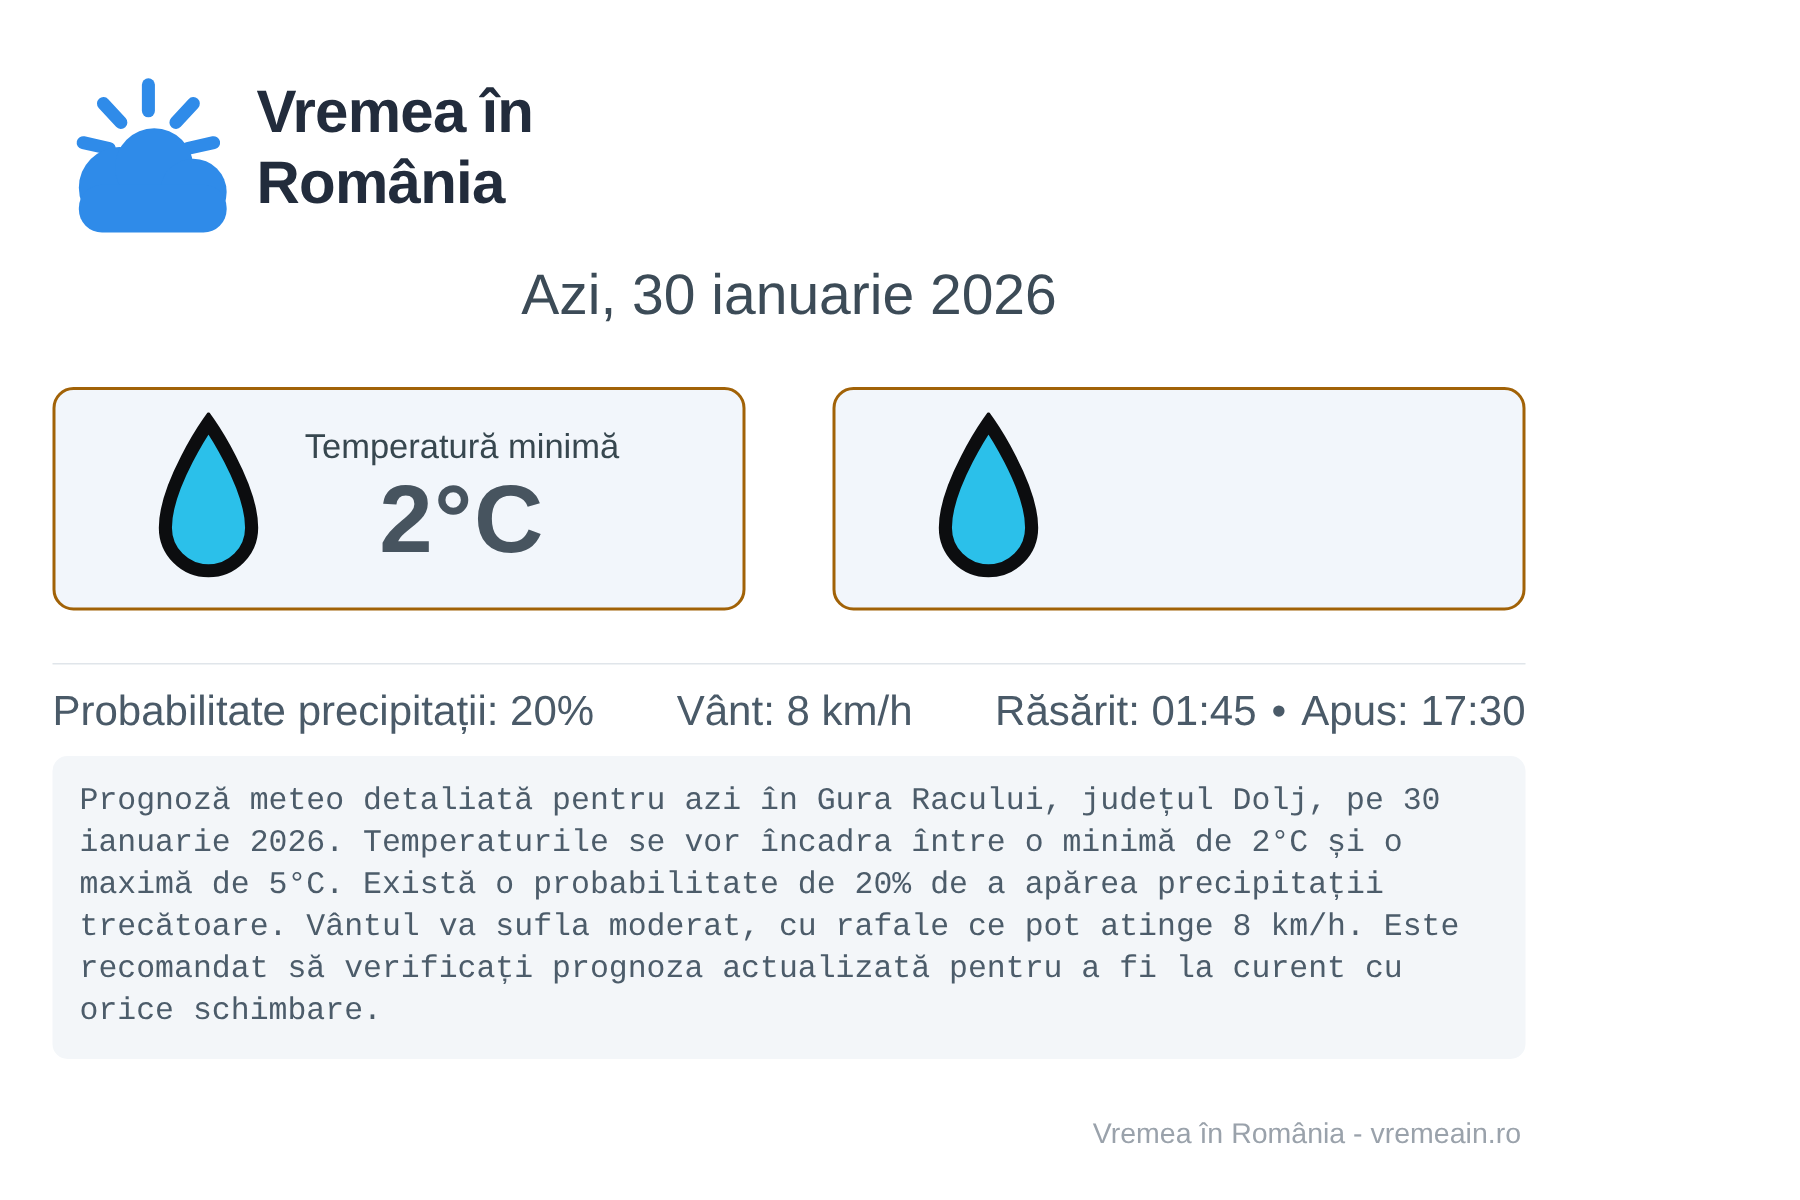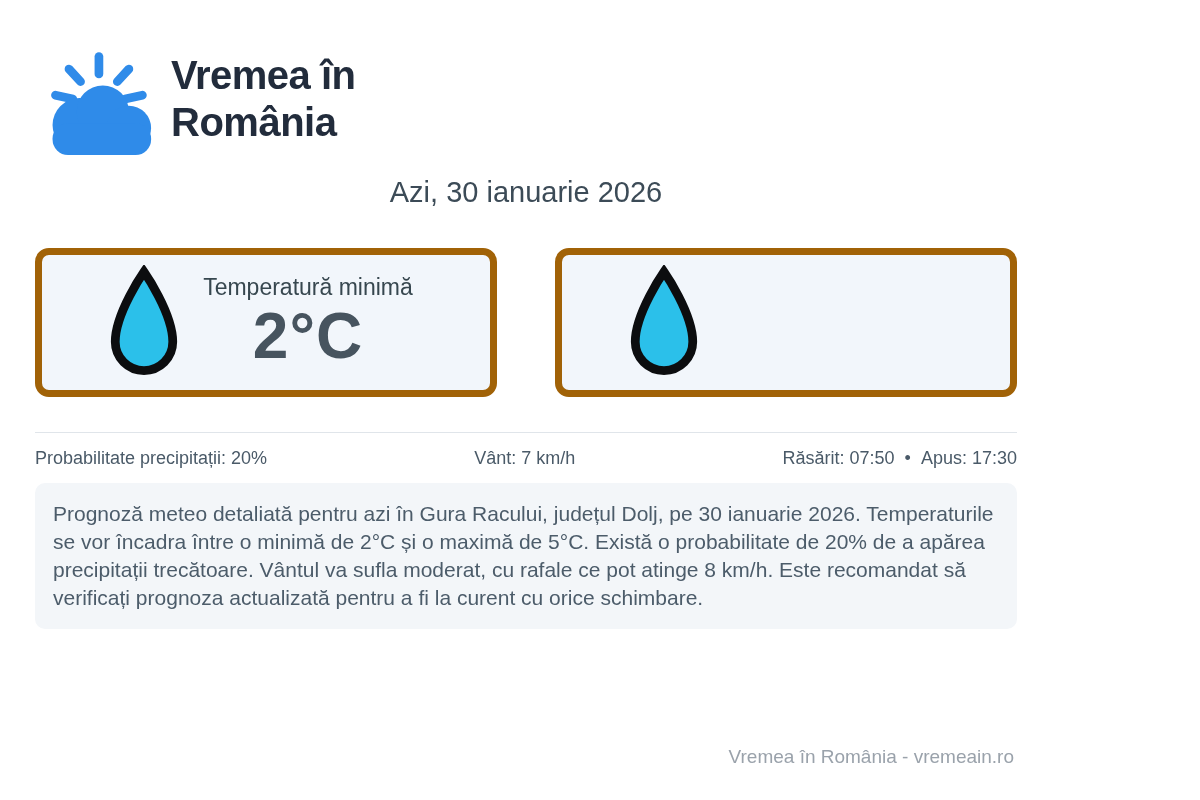--- a/index.html
+++ b/index.html
@@ -23,56 +23,56 @@
   }
 
   
   .title {
     margin-top: 30px; text-align: center;
     font-size: 45px; font-weight: 700; color: #36454f;
     letter-spacing: -0.5px;
   }
   .subtitle {
     margin-top: 20px; text-align: center;
-    font-size: 29px; font-weight: 400; color: #3c4b57;
+    font-size: 38px; font-weight: 400; color: #3c4b57;
   }
 
   
   .cards { display: flex; gap: 58px; margin-top: 39px; }
   .card {
     flex: 1; height: 149px;
     background: #f2f6fb;
-    border: 7px solid #a16207;
+    border: 2px solid #a16207;
     border-radius: 14px;
     display: flex; align-items: center;
     padding-left: 62px;
   }
   .drop-wrap { flex: 0 0 auto; display: flex; align-items: center; }
   .card-text { flex: 1; text-align: center; padding-right: 58px; }
   .card-label { font-size: 23px; color: #37474f; }
   .card-value {
     font-size: 64px; font-weight: 700; color: #47545f;
     line-height: 1.05; margin-top: 2px; letter-spacing: 1px;
   }
 
   
   .divider { margin-top: 35px; border: none; border-top: 1px solid #e0e5ea; }
   .stats {
     display: flex; justify-content: space-between; align-items: center;
-    margin-top: 15px; font-size: 18px; color: #4a5a68;
+    margin-top: 15px; font-size: 28px; color: #4a5a68;
   }
   .stats .dot { margin: 0 10px; color: #4a5a68; }
 
   
   .forecast {
     margin-top: 14px;
     background: #f3f6f9;
     border-radius: 10px;
     padding: 17px 18px;
-    font-size: 21px; line-height: 28px; color: #4c5c6a;
+    font-size: 21px; line-height: 28px; color: #4c5c6a; font-family: Liberation Mono, monospace;
   }
 
   
   .footer {
     position: absolute; right: 38px; bottom: 32px;
     font-size: 19px; color: #9aa2ab; text-align: right;
   }
 </style>
 </head>
 <body>
@@ -130,23 +130,23 @@
         </svg>
       </div>
     </div>
 
   </div>
 
   <hr class="divider">
 
   <div class="stats">
     <span>Probabilitate precipitații: 20%</span>
-    <span>Vânt: 7 km/h</span>
+    <span>Vânt: 8 km/h</span>
     <span>
-      <span>Răsărit: 07:50</span><span class="dot">•</span><span>Apus: 17:30</span>
+      <span>Răsărit: 01:45</span><span class="dot">•</span><span>Apus: 17:30</span>
     </span>
   </div>
 
   <div class="forecast">Prognoză meteo detaliată pentru azi în Gura Racului, județul Dolj, pe 30 ianuarie 2026. Temperaturile se vor încadra între o minimă de 2°C și o maximă de 5°C. Există o probabilitate de 20% de a apărea precipitații trecătoare. Vântul va sufla moderat, cu rafale ce pot atinge 8 km/h. Este recomandat să verificați prognoza actualizată pentru a fi la curent cu orice schimbare.</div>
 
   <div class="footer">Vremea în România - vremeain.ro</div>
 
 </div>
 
 </body></html>

